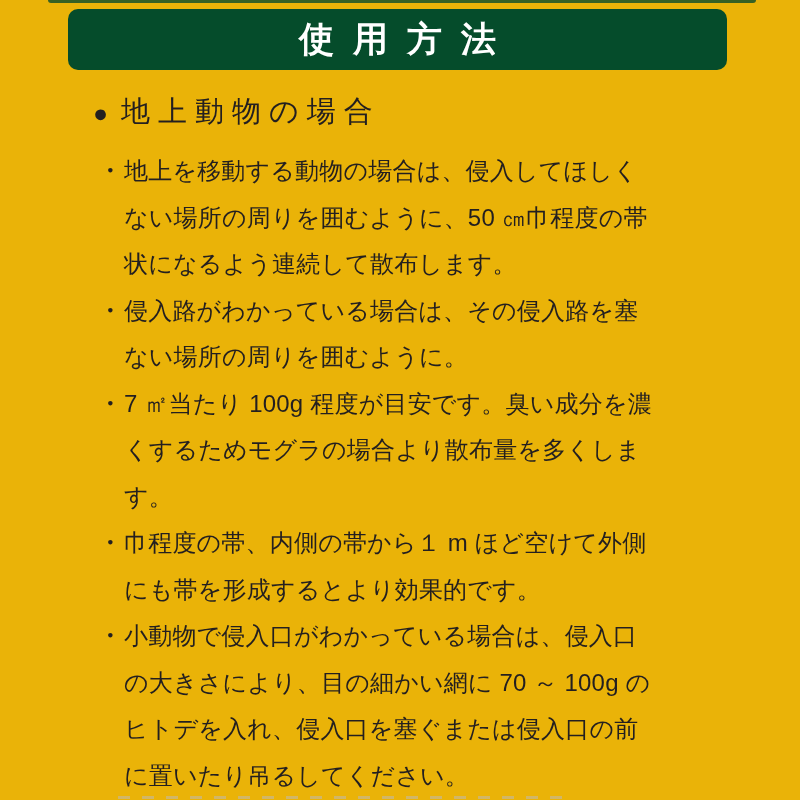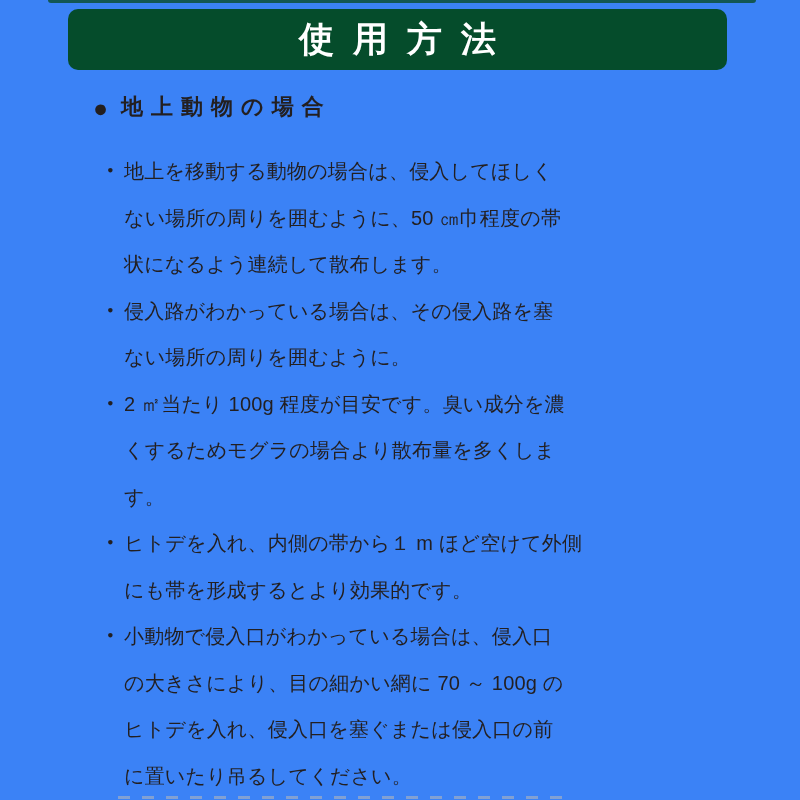--- a/index.html
+++ b/index.html
@@ -11,21 +11,21 @@
     height: 800px;
     background: #ffffff;
     font-family: "Liberation Sans", "DejaVu Sans", sans-serif;
     color: #231f20;
     overflow: hidden;
   }
   .page {
     position: relative;
     width: 800px;
     height: 800px;
-    background: #3b82f6;
+    background: #eab308;
   }
   
   .top-strip {
     position: absolute;
     left: 48px;
     top: 0;
     width: 708px;
     height: 3px;
     background: #0a4c2c;
     opacity: 0.8;
@@ -58,43 +58,43 @@
     display: flex;
     align-items: center;
   }
   .bullet-dot {
     font-size: 25px;
     line-height: 1;
     margin-right: 13px;
     transform: translateY(1px);
   }
   .subheading-text {
-    font-size: 22px;
-    font-weight: bold;
+    font-size: 29px;
+    font-weight: normal;
     letter-spacing: 8px;
     white-space: nowrap;
   }
   .bullets {
     position: absolute;
     left: 96px;
     top: 148px;
     width: 662px;
   }
   .bullet-row {
     display: flex;
     align-items: flex-start;
   }
   .bullet-marker {
     flex: 0 0 22px;
     font-size: 28px;
     line-height: 46.5px;
   }
   .bullet-text {
     flex: 1 1 auto;
-    font-size: 20px;
+    font-size: 24px;
     line-height: 46.5px;
     letter-spacing: 0.2px;
     white-space: pre-line;
   }
   
   .bottom-cut {
     position: absolute;
     left: 118px;
     top: 796px;
     width: 445px;
@@ -130,27 +130,27 @@
 ない場所の周りを囲むように、50 ㎝巾程度の帯
 状になるよう連続して散布します。</div>
       </div>
       <div class="bullet-row">
         <span class="bullet-marker">・</span>
         <div class="bullet-text">侵入路がわかっている場合は、その侵入路を塞
 ない場所の周りを囲むように。</div>
       </div>
       <div class="bullet-row">
         <span class="bullet-marker">・</span>
-        <div class="bullet-text">2 ㎡当たり 100g 程度が目安です。臭い成分を濃
+        <div class="bullet-text">7 ㎡当たり 100g 程度が目安です。臭い成分を濃
 くするためモグラの場合より散布量を多くしま
 す。</div>
       </div>
       <div class="bullet-row">
         <span class="bullet-marker">・</span>
-        <div class="bullet-text">ヒトデを入れ、内側の帯から１ m ほど空けて外側
+        <div class="bullet-text">巾程度の帯、内側の帯から１ m ほど空けて外側
 にも帯を形成するとより効果的です。</div>
       </div>
       <div class="bullet-row">
         <span class="bullet-marker">・</span>
         <div class="bullet-text">小動物で侵入口がわかっている場合は、侵入口
 の大きさにより、目の細かい網に 70 ～ 100g の
 ヒトデを入れ、侵入口を塞ぐまたは侵入口の前
 に置いたり吊るしてください。</div>
       </div>
     </div>

